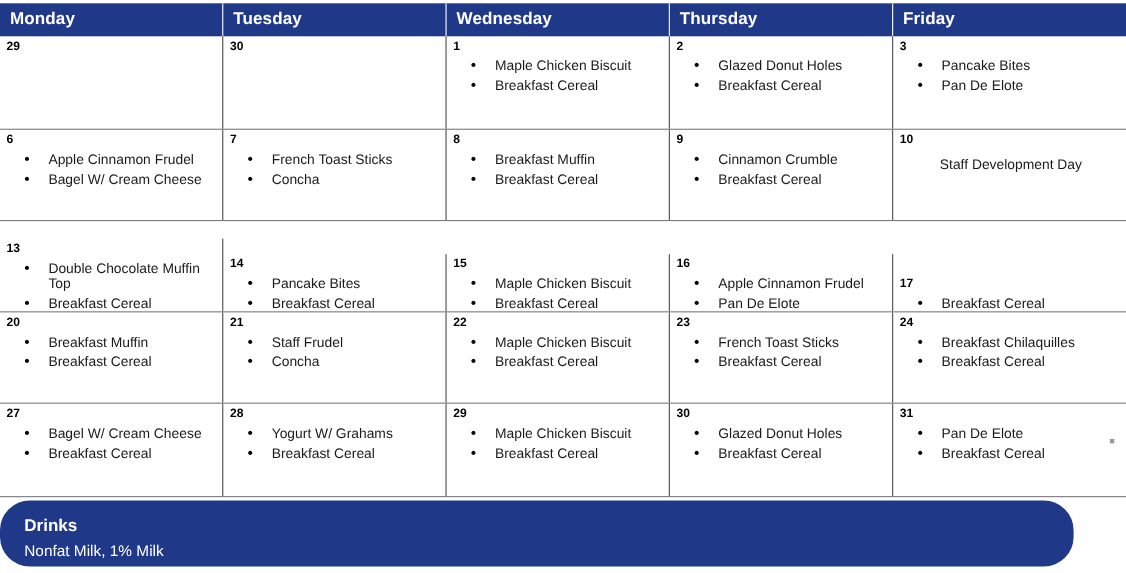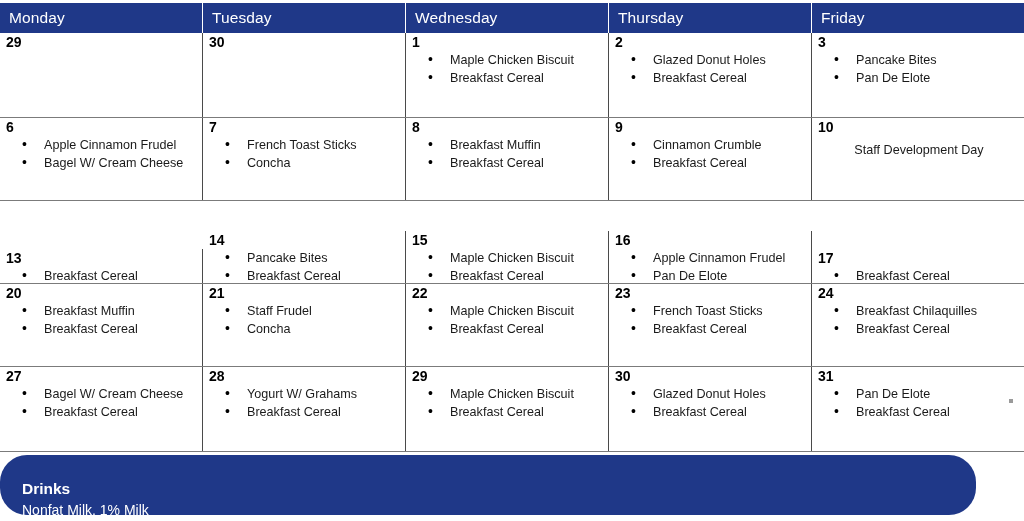--- a/index.html
+++ b/index.html
@@ -30,21 +30,21 @@
   }
   .weekday-cell {
     width: 203px;
     height: 30px;
     box-sizing: border-box;
     display: flex;
     align-items: center;
     padding-left: 9px;
     color: #ffffff;
     font-size: 15.5px;
-    font-weight: normal;
+    font-weight: bold;
     letter-spacing: 0.1px;
     border-right: 1px solid #ffffff;
   }
   .weekday-cell:last-child {
     width: 212px;
     border-right: none;
   }
 
   
   .week-row {
@@ -66,21 +66,21 @@
     position: relative;
     padding: 2px 4px 0 6px;
     overflow: hidden;
   }
   .day-cell:last-child {
     width: 212px;
     border-right: none;
   }
 
   .day-number {
-    font-size: 14px;
+    font-size: 11px;
     font-weight: bold;
     color: #000000;
     line-height: 15px;
     display: block;
   }
 
   .menu-list {
     list-style: none;
     margin: 0;
     padding: 0 0 0 16px;
@@ -113,21 +113,21 @@
   }
 
   .empty-cell-body { height: 1px; }
 
   
   .drinks-bar {
     width: 976px;
     height: 60px;
     background: #1f3888;
     box-sizing: border-box;
-    padding: 23px 0 0 22px;
+    padding: 13px 0 0 22px;
     margin-top: 3px;
     border-radius: 27px;
   }
   .drinks-title {
     color: #ffffff;
     font-size: 15.5px;
     font-weight: bold;
     line-height: 22px;
   }
   .drinks-items {
@@ -221,20 +221,21 @@
         </div>
         <div class="day-cell">
           <span class="day-number">10</span>
           <div class="special-note">Staff Development Day</div>
         </div>
       </div>
       <div class="week-row r2">
         <div class="day-cell">
           <span class="day-number">13</span>
           <ul class="menu-list">
+            <li>Double Chocolate Muffin Top</li>
             <li>Breakfast Cereal</li>
           </ul>
         </div>
         <div class="day-cell">
           <span class="day-number">14</span>
           <ul class="menu-list">
             <li>Pancake Bites</li>
             <li>Breakfast Cereal</li>
           </ul>
         </div>

